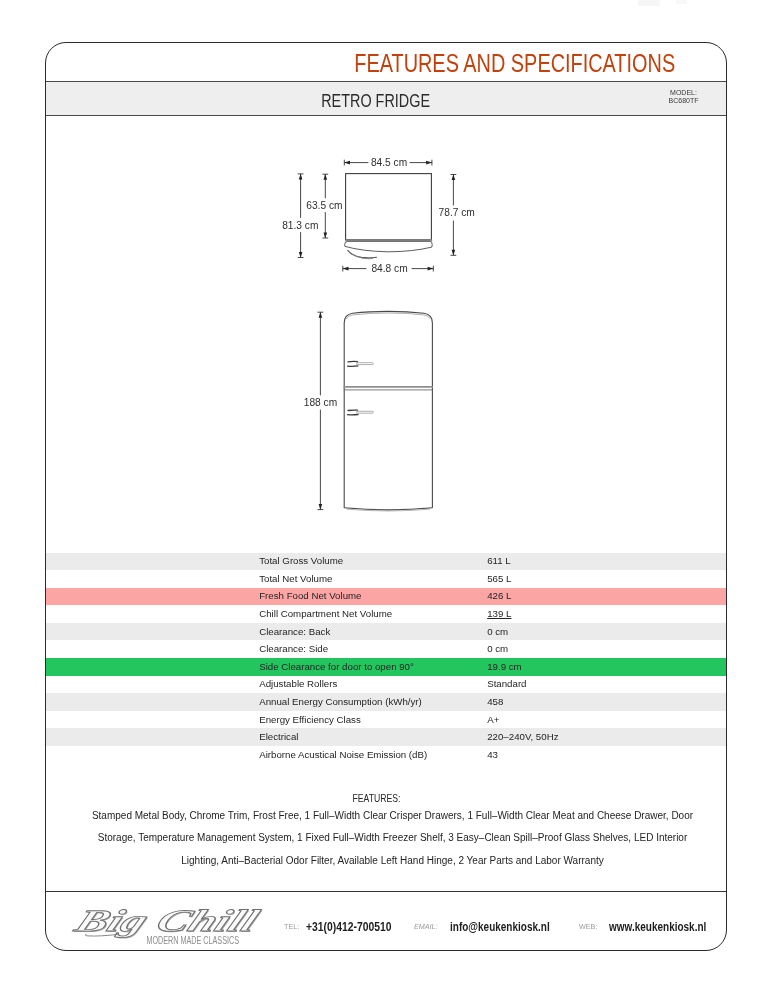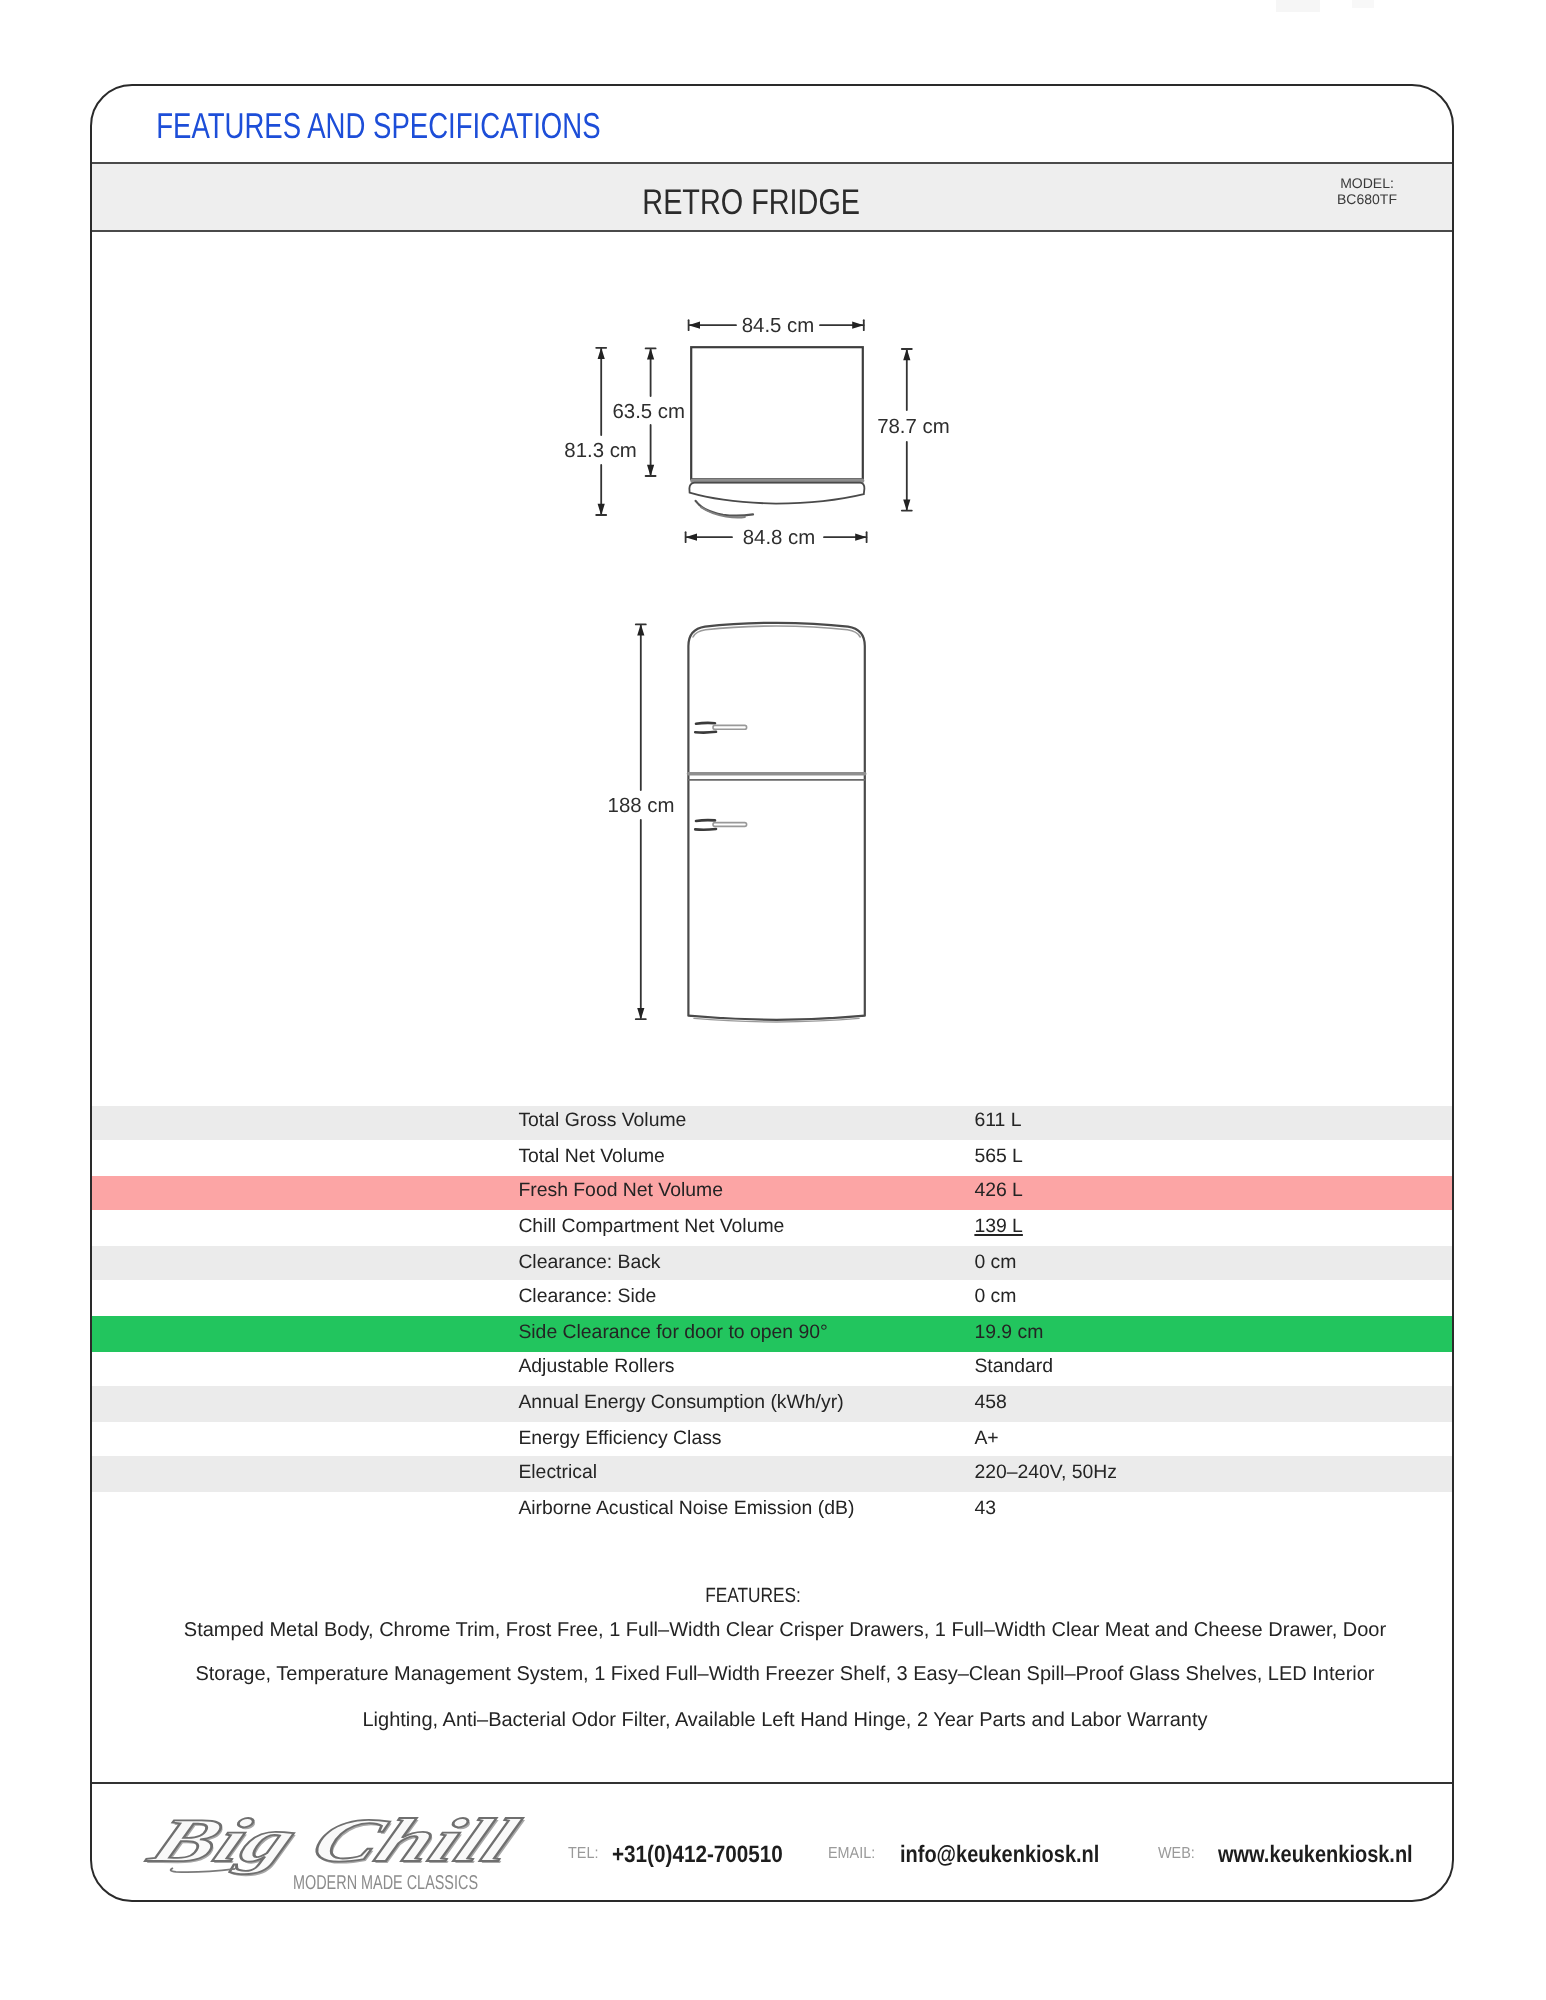--- a/index.html
+++ b/index.html
@@ -8,21 +8,21 @@
 </style>
 </head>
 <body>
 
 <div class="abs" style="left:638px;top:0;width:22px;height:6px;background:#f6f6f6;"></div>
 
 <div class="abs" style="left:676px;top:0;width:11px;height:4px;background:#f8f8f8;"></div>
 
 <div class="abs" style="left:45px;top:41.6px;width:682px;height:909px;border:1.4px solid #2a2a2a;border-radius:21px;box-sizing:border-box;"></div>
 
-<div class="abs" style="left:44px;top:53.5px;width:680px;text-align:left;font-size:18px;line-height:19.3px;color:#1d4ed8;">
+<div class="abs" style="left:44px;top:53.5px;width:680px;text-align:right;font-size:26px;line-height:19.3px;color:#c2410c;">
   <span style="display:inline-block;transform:scaleX(0.765);transform-origin:center;">FEATURES AND SPECIFICATIONS</span>
 </div>
 
 <div class="abs" style="left:46.2px;top:81px;width:679.6px;height:33px;background:#eeeeee;border-top:1px solid #4a4a4a;border-bottom:1px solid #4a4a4a;"></div>
 
 <div class="abs" style="left:36px;top:92.5px;width:680px;text-align:center;font-size:17.9px;line-height:17.9px;color:#2b2b2b;">
   <span style="display:inline-block;transform:scaleX(0.805);transform-origin:center;">RETRO FRIDGE</span>
 </div>
 
 <div class="abs" style="left:650px;top:89px;width:67px;text-align:center;font-size:7px;line-height:7.9px;color:#3a3a3a;">
@@ -199,19 +199,19 @@
     <text x="0" y="0" font-family="Liberation Serif, serif" font-style="italic" font-weight="bold" font-size="31" fill="#f9f9f9" stroke="#6f6f6f" stroke-width="0.9">Big Chill</text>
   </g>
   <path d="M57.5 36.4 Q40 38.5 28 37.9 Q23.5 37.5 26.5 36" stroke="#7a7a7a" stroke-width="0.9" fill="none"></path>
   <text x="86.5" y="46.3" font-family="Liberation Sans, sans-serif" font-size="10" textLength="92.5" lengthAdjust="spacingAndGlyphs" fill="#8c8c8c">MODERN MADE CLASSICS</text>
 </svg>
 
 <div class="abs" style="left:284px;top:922.5px;font-size:8px;line-height:8px;color:#9a9a9a;"><span style="display:inline-block;transform:scaleX(0.9);transform-origin:0 0;">TEL:</span></div>
 
 <div class="abs" style="left:306px;top:920.5px;font-size:11.9px;line-height:12px;color:#1d1d1d;font-weight:bold;"><span style="display:inline-block;transform:scaleX(0.87);transform-origin:0 0;">+31(0)412-700510</span></div>
 
-<div class="abs" style="left:413.5px;top:922.5px;font-size:8px;line-height:8px;color:#9a9a9a;"><span style="display:inline-block;transform:scaleX(0.9);transform-origin:0 0;">EMAIL:</span></div>
+<div class="abs" style="left:413.5px;top:922.5px;font-size:8px;line-height:8px;color:#9a9a9a;font-style:italic;"><span style="display:inline-block;transform:scaleX(0.9);transform-origin:0 0;">EMAIL:</span></div>
 
 <div class="abs" style="left:449.5px;top:920.5px;font-size:11.9px;line-height:12px;color:#1d1d1d;font-weight:bold;"><span style="display:inline-block;transform:scaleX(0.84);transform-origin:0 0;">info@keukenkiosk.nl</span></div>
 
 <div class="abs" style="left:578.5px;top:922.5px;font-size:8px;line-height:8px;color:#9a9a9a;"><span style="display:inline-block;transform:scaleX(0.9);transform-origin:0 0;">WEB:</span></div>
 
 <div class="abs" style="left:608.5px;top:920.5px;font-size:11.9px;line-height:12px;color:#1d1d1d;font-weight:bold;"><span style="display:inline-block;transform:scaleX(0.84);transform-origin:0 0;">www.keukenkiosk.nl</span></div>
 
 </body></html>

